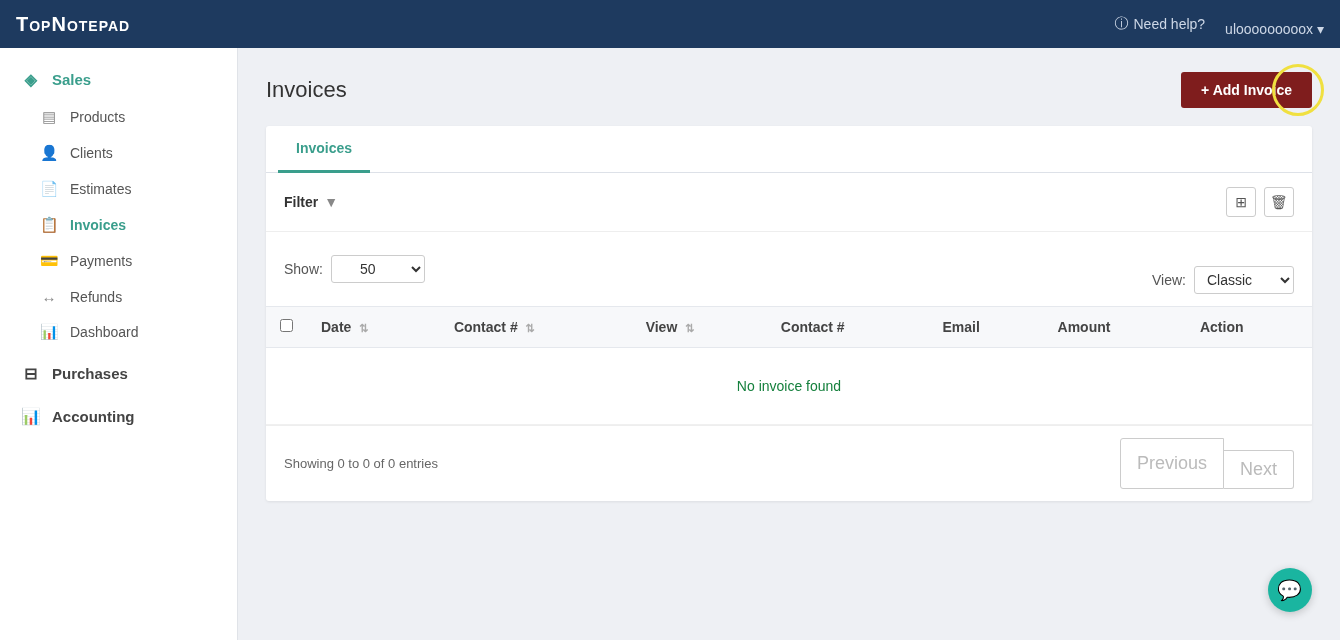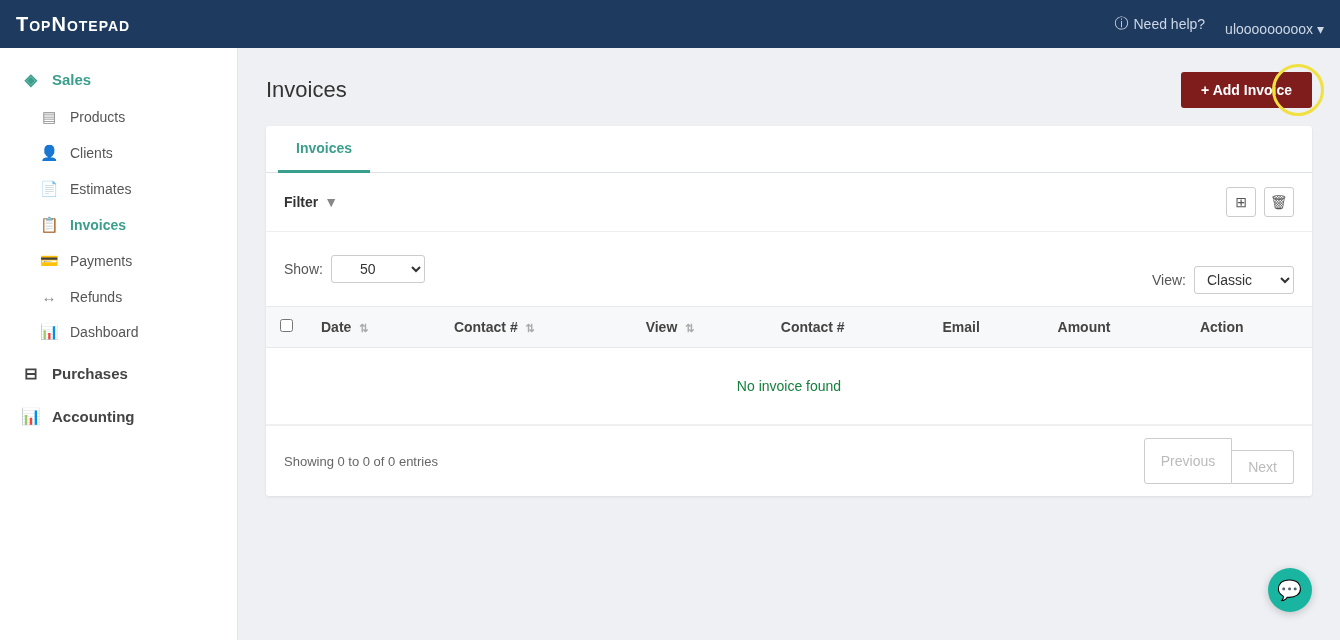--- a/index.html
+++ b/index.html
@@ -309,21 +309,21 @@
       color: #666;
     }
     .pagination-btns {
       display: flex;
       gap: 0;
     }
     .page-btn {
       border: 1px solid #ccc;
       background: #fff;
       padding: 8px 16px;
-      font-size: 14px;
+      font-size: 18px;
       color: #444;
       cursor: pointer;
     }
     .page-btn:first-child { border-radius: 3px 0 0 3px; }
     .page-btn:last-child { border-radius: 0 3px 3px 0; border-left: none; margin-top: 12px; }
     .page-btn:disabled { color: #bbb; cursor: default; }
 
     
     .chat-fab {
       position: fixed;

